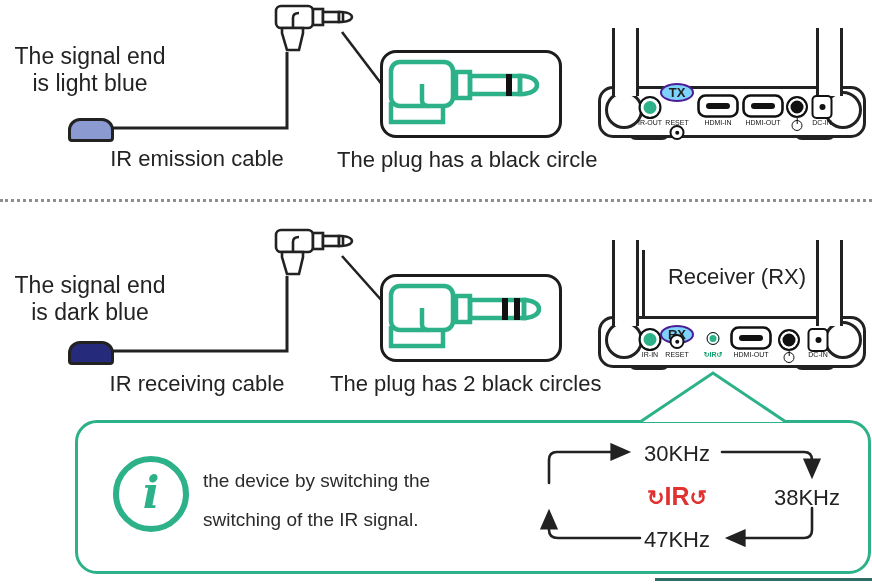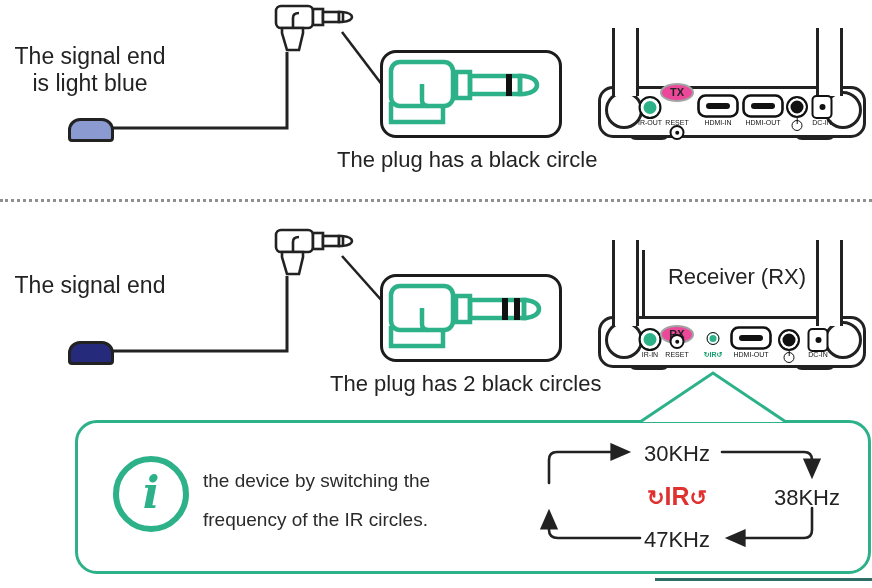--- a/index.html
+++ b/index.html
@@ -13,22 +13,22 @@
   
   .callout{position:absolute;width:176px;height:82px;border:3px solid #1c1c1c;border-radius:16px;background:#fff;}
   
   .device{position:absolute;width:268px;height:152px;}
   .antenna{position:absolute;width:21px;background:#fff;border-left:3px solid #222;border-right:3px solid #222;z-index:5;}
   .hinge{position:absolute;width:32px;height:32px;border:3px solid #222;border-radius:50%;background:#fff;z-index:4;}
   .panel{position:absolute;left:0;width:262px;height:46px;border:3px solid #222;border-radius:15px;background:#fff;z-index:3;}
   .dbody{position:absolute;background:#fff;border:3px solid #222;border-top:none;z-index:2;}
   .foot{position:absolute;height:11px;width:36px;background:#fff;border:3px solid #222;border-top:none;border-radius:0 0 8px 8px;z-index:1;}
   .footbar{position:absolute;height:7px;width:80px;background:#fff;border:2.5px solid #222;border-top:none;border-radius:0 0 6px 6px;z-index:1;}
-  .badge{position:absolute;width:30px;height:15px;border:2px solid #a3a3a3;border-radius:50%;background:#ec4899;
-         font-size:11px;font-weight:bold;text-align:center;line-height:15px;transform:translateX(-50%);z-index:6;}
+  .badge{position:absolute;width:30px;height:15px;border:2px solid #4c1d95;border-radius:50%;background:#7dd3fc;
+         font-size:13px;font-weight:bold;text-align:center;line-height:15px;transform:translateX(-50%);z-index:6;}
   .irport{position:absolute;width:19px;height:19px;border:2px solid #111;border-radius:50%;
           background:#2cb189;box-shadow:inset 0 0 0 3px #fff;transform:translateX(-50%);z-index:6;}
   .irsmall{position:absolute;width:11px;height:11px;border:1.5px solid #111;border-radius:50%;
           background:#2cb189;box-shadow:inset 0 0 0 2px #fff;transform:translateX(-50%);z-index:6;}
   .resetport{position:absolute;width:11px;height:11px;border:2px solid #111;border-radius:50%;background:#fff;transform:translateX(-50%);z-index:6;}
   .resetport .dot{position:absolute;left:50%;top:50%;width:4.5px;height:4.5px;background:#111;border-radius:50%;transform:translate(-50%,-50%);}
   .pwrport{position:absolute;width:18px;height:18px;border:2px solid #111;border-radius:50%;background:#111;
            box-shadow:inset 0 0 0 2.5px #fff;transform:translateX(-50%);z-index:6;}
   .dcport{position:absolute;width:17px;height:20px;border:2.5px solid #111;border-radius:5px;background:#fff;transform:translateX(-50%);z-index:6;}
   .dcport .dot{position:absolute;left:50%;top:50%;width:6px;height:6px;background:#111;border-radius:50%;transform:translate(-50%,-50%);}
@@ -86,20 +86,21 @@
     <line x1="342" y1="256" x2="383" y2="302" stroke="#222" stroke-width="2.6"></line>
   </svg>
 
   <div class="abs txt note" style="left:6px;top:43px;width:168px;">
     <div>The signal end</div>
     <div>is light blue</div>
   </div>
 
   <div class="sigend" style="left:68px;top:118px;background:#8b9bd1;"></div>
 
+  <div class="abs txt caption" style="left:108px;top:146px;width:178px;">IR emission cable</div>
 
   <div class="callout" style="left:380px;top:50px;"></div>
   <svg class="abs" style="left:386px;top:58px;z-index:2" width="164" height="68" viewBox="0 0 164 68">
     <g fill="none" stroke="#2cb189" stroke-width="4.5">
       <rect x="5" y="4" width="62" height="44" rx="9"></rect>
       <path d="M5 44 V64 H57 V48"></path>
       <path d="M36 26 V42 Q36 48 42 48"></path>
       <rect x="70" y="14" width="14" height="26"></rect>
       <rect x="84" y="18" width="50" height="18"></rect>
       <path d="M134 18 h4 q13 2 13 9 t-13 9 h-4 z"></path>
@@ -141,24 +142,26 @@
     <div class="plabel" style="left:120px;top:95px;">HDMI-IN</div>
     <div class="plabel" style="left:165px;top:95px;">HDMI-OUT</div>
     <div class="pwrglyph" style="left:199px;top:96px;">
         <span class="line"></span>
       </div>
     <div class="plabel" style="left:224px;top:95px;">DC-IN</div>
   </div>
 
   <div class="abs txt note" style="left:6px;top:272px;width:168px;">
     <div>The signal end</div>
+    <div>is dark blue</div>
   </div>
 
   <div class="sigend" style="left:68px;top:341px;background:#252b7a;"></div>
 
+  <div class="abs txt caption" style="left:108px;top:371px;width:178px;">IR receiving cable</div>
 
   <div class="callout" style="left:380px;top:274px;"></div>
   <svg class="abs" style="left:386px;top:282px;z-index:2" width="164" height="68" viewBox="0 0 164 68">
     <g fill="none" stroke="#2cb189" stroke-width="4.5">
       <rect x="5" y="4" width="62" height="44" rx="9"></rect>
       <path d="M5 44 V64 H57 V48"></path>
       <path d="M36 26 V42 Q36 48 42 48"></path>
       <rect x="70" y="14" width="14" height="26"></rect>
       <rect x="84" y="18" width="54" height="18"></rect>
       <path d="M138 18 h2 q13 2 13 9 t-13 9 h-2 z"></path>
@@ -208,21 +211,21 @@
   <div class="infobox"></div>
 
   <svg class="abs" style="left:630px;top:368px;z-index:2" width="166" height="57" viewBox="0 0 166 57">
     <polygon points="10,54 83,5 156,54" fill="#fff"></polygon>
     <polyline points="10,54 83,5 156,54" fill="none" stroke="#2cb189" stroke-width="3"></polyline>
   </svg>
   <div class="bottombar"></div>
 
   <div class="infoicon">i</div>
   <div class="infoline" style="top:470px;">the device by switching the</div>
-  <div class="infoline" style="top:509px;">frequency of the IR circles.</div>
+  <div class="infoline" style="top:509px;">switching of the IR signal.</div>
 
   <svg class="abs" style="left:500px;top:430px;z-index:3" width="370" height="140" viewBox="0 0 370 140">
     <defs>
       <marker id="ah" markerWidth="9" markerHeight="8" refX="6" refY="3.5" orient="auto">
         <path d="M0 0 L8 3.5 L0 7 z" fill="#222"></path>
       </marker>
     </defs>
     <g fill="none" stroke="#222" stroke-width="2.6" stroke-linecap="round">
       <path d="M49 53 V30 Q49 22 57 22 H126" marker-end="url(#ah)"></path>
       <path d="M222 22 H304 Q312 22 312 30 V44" marker-end="url(#ah)"></path>

